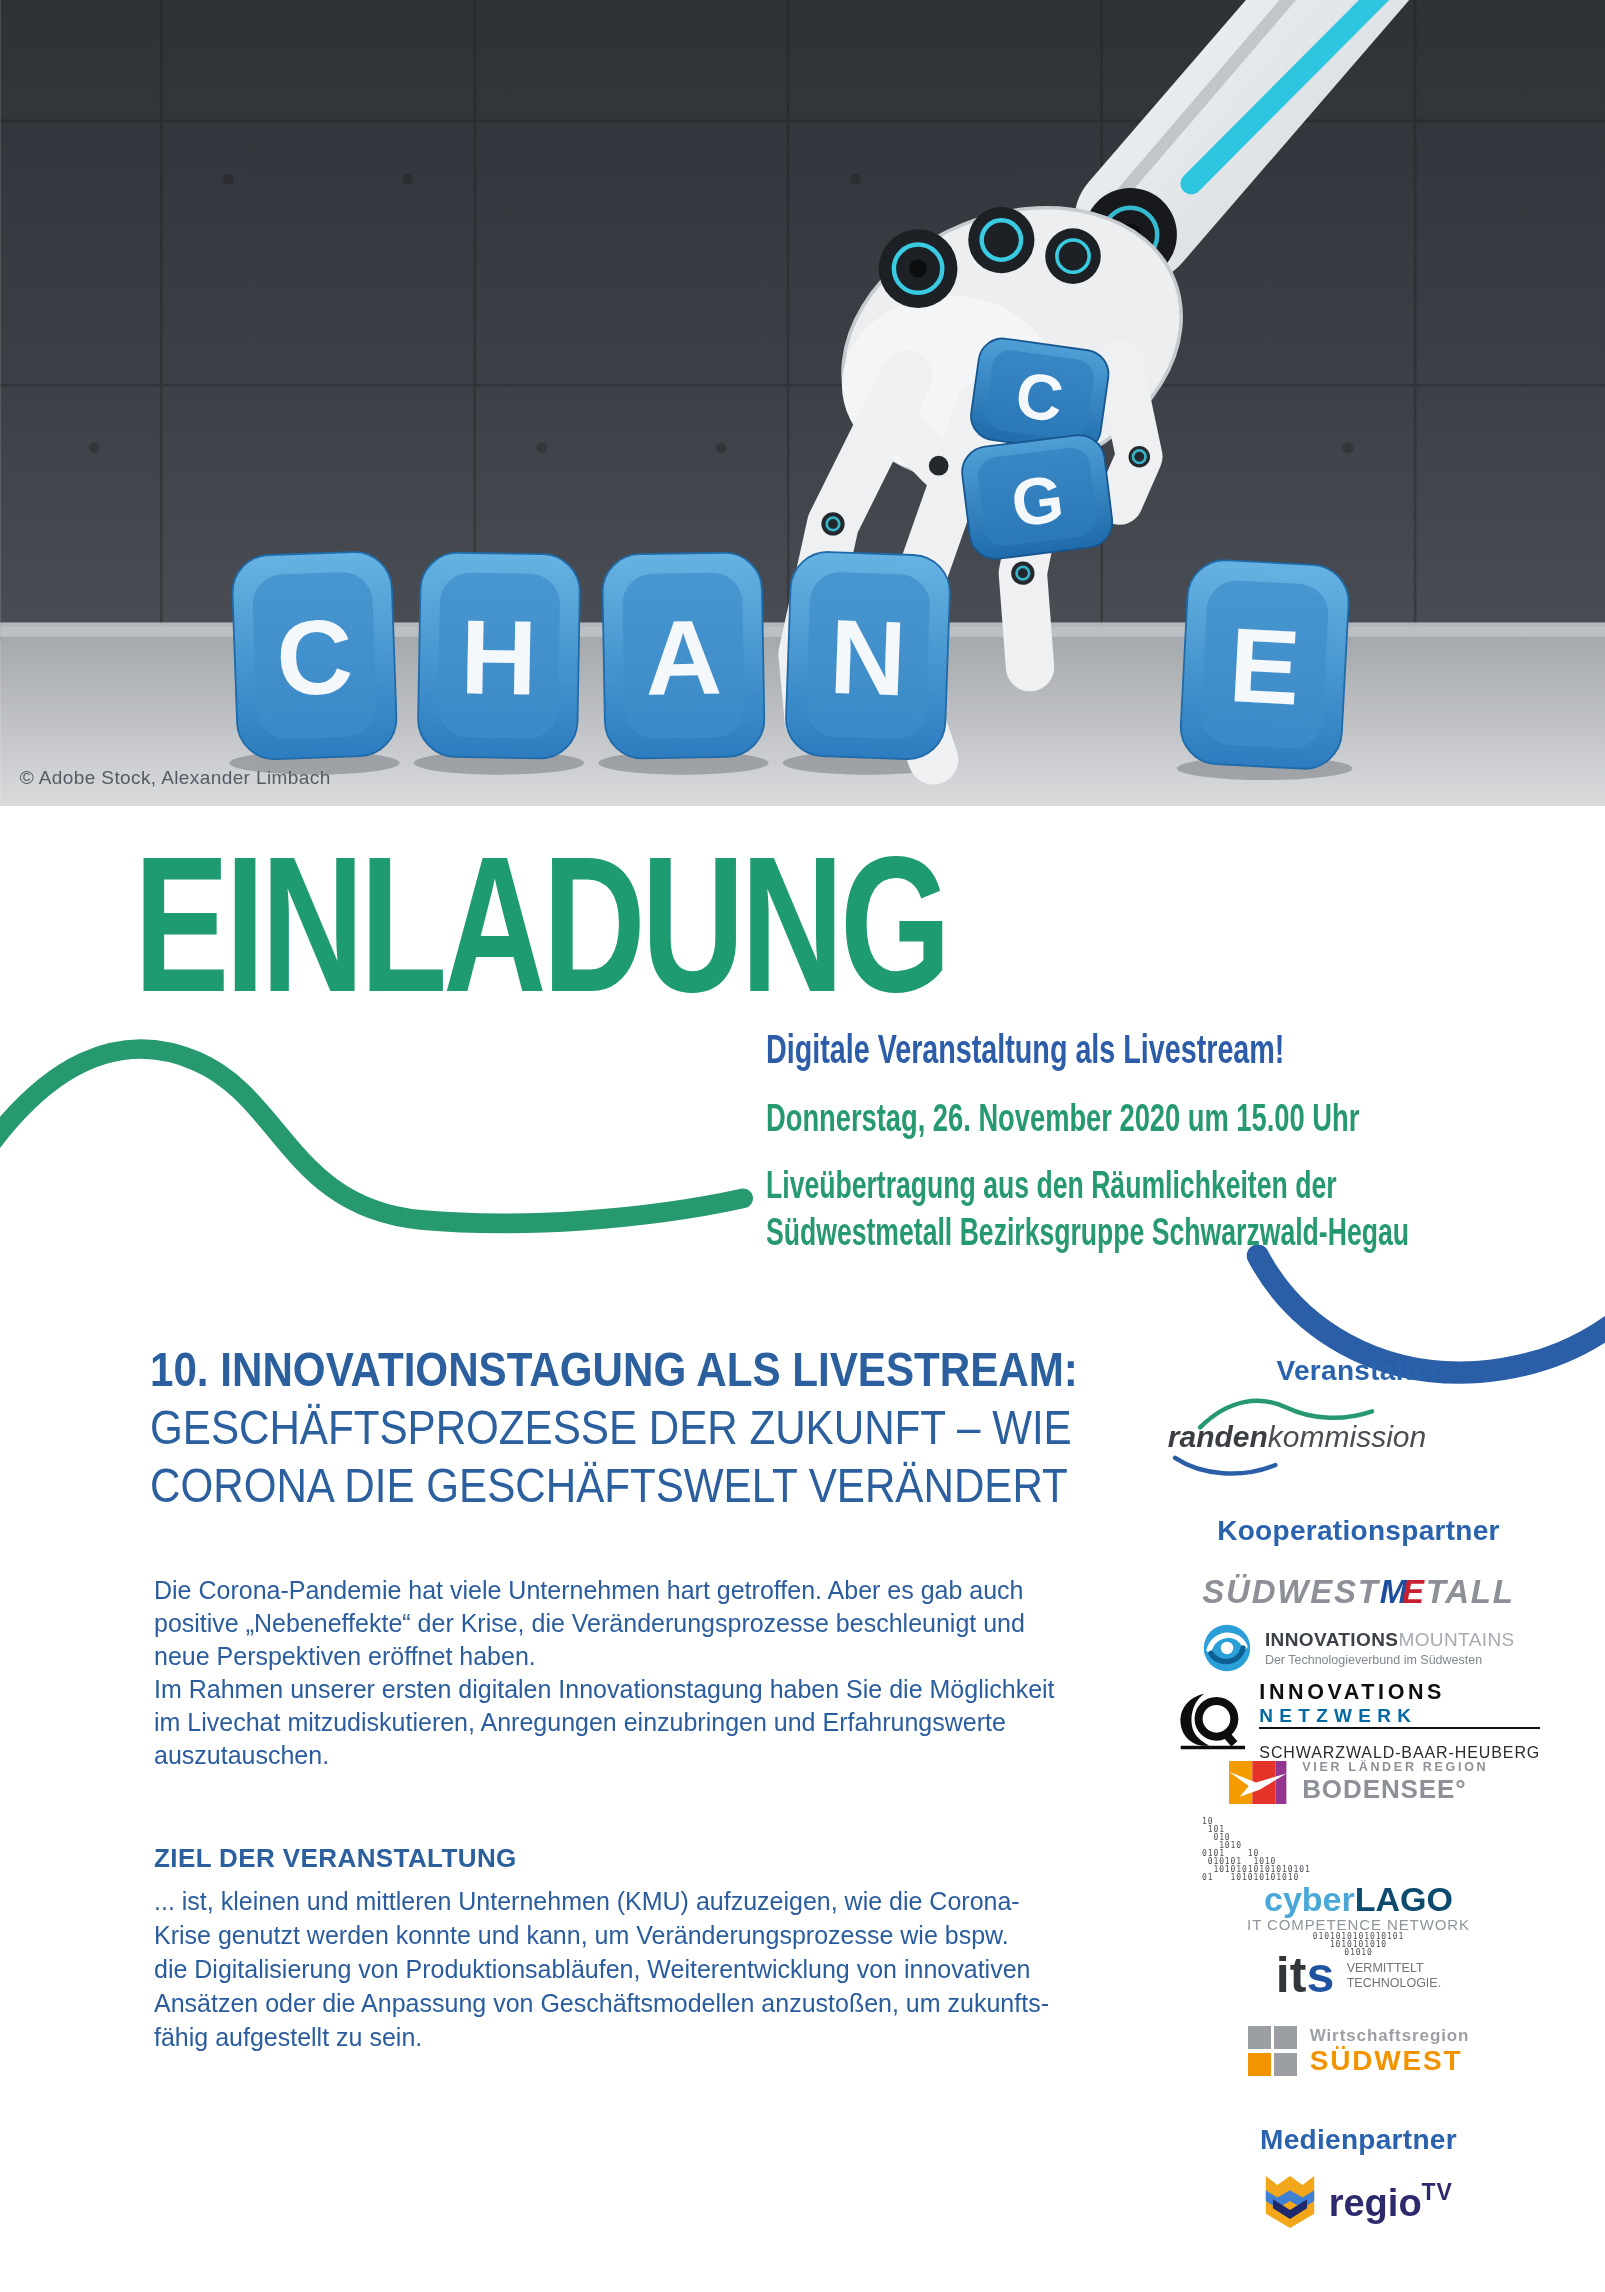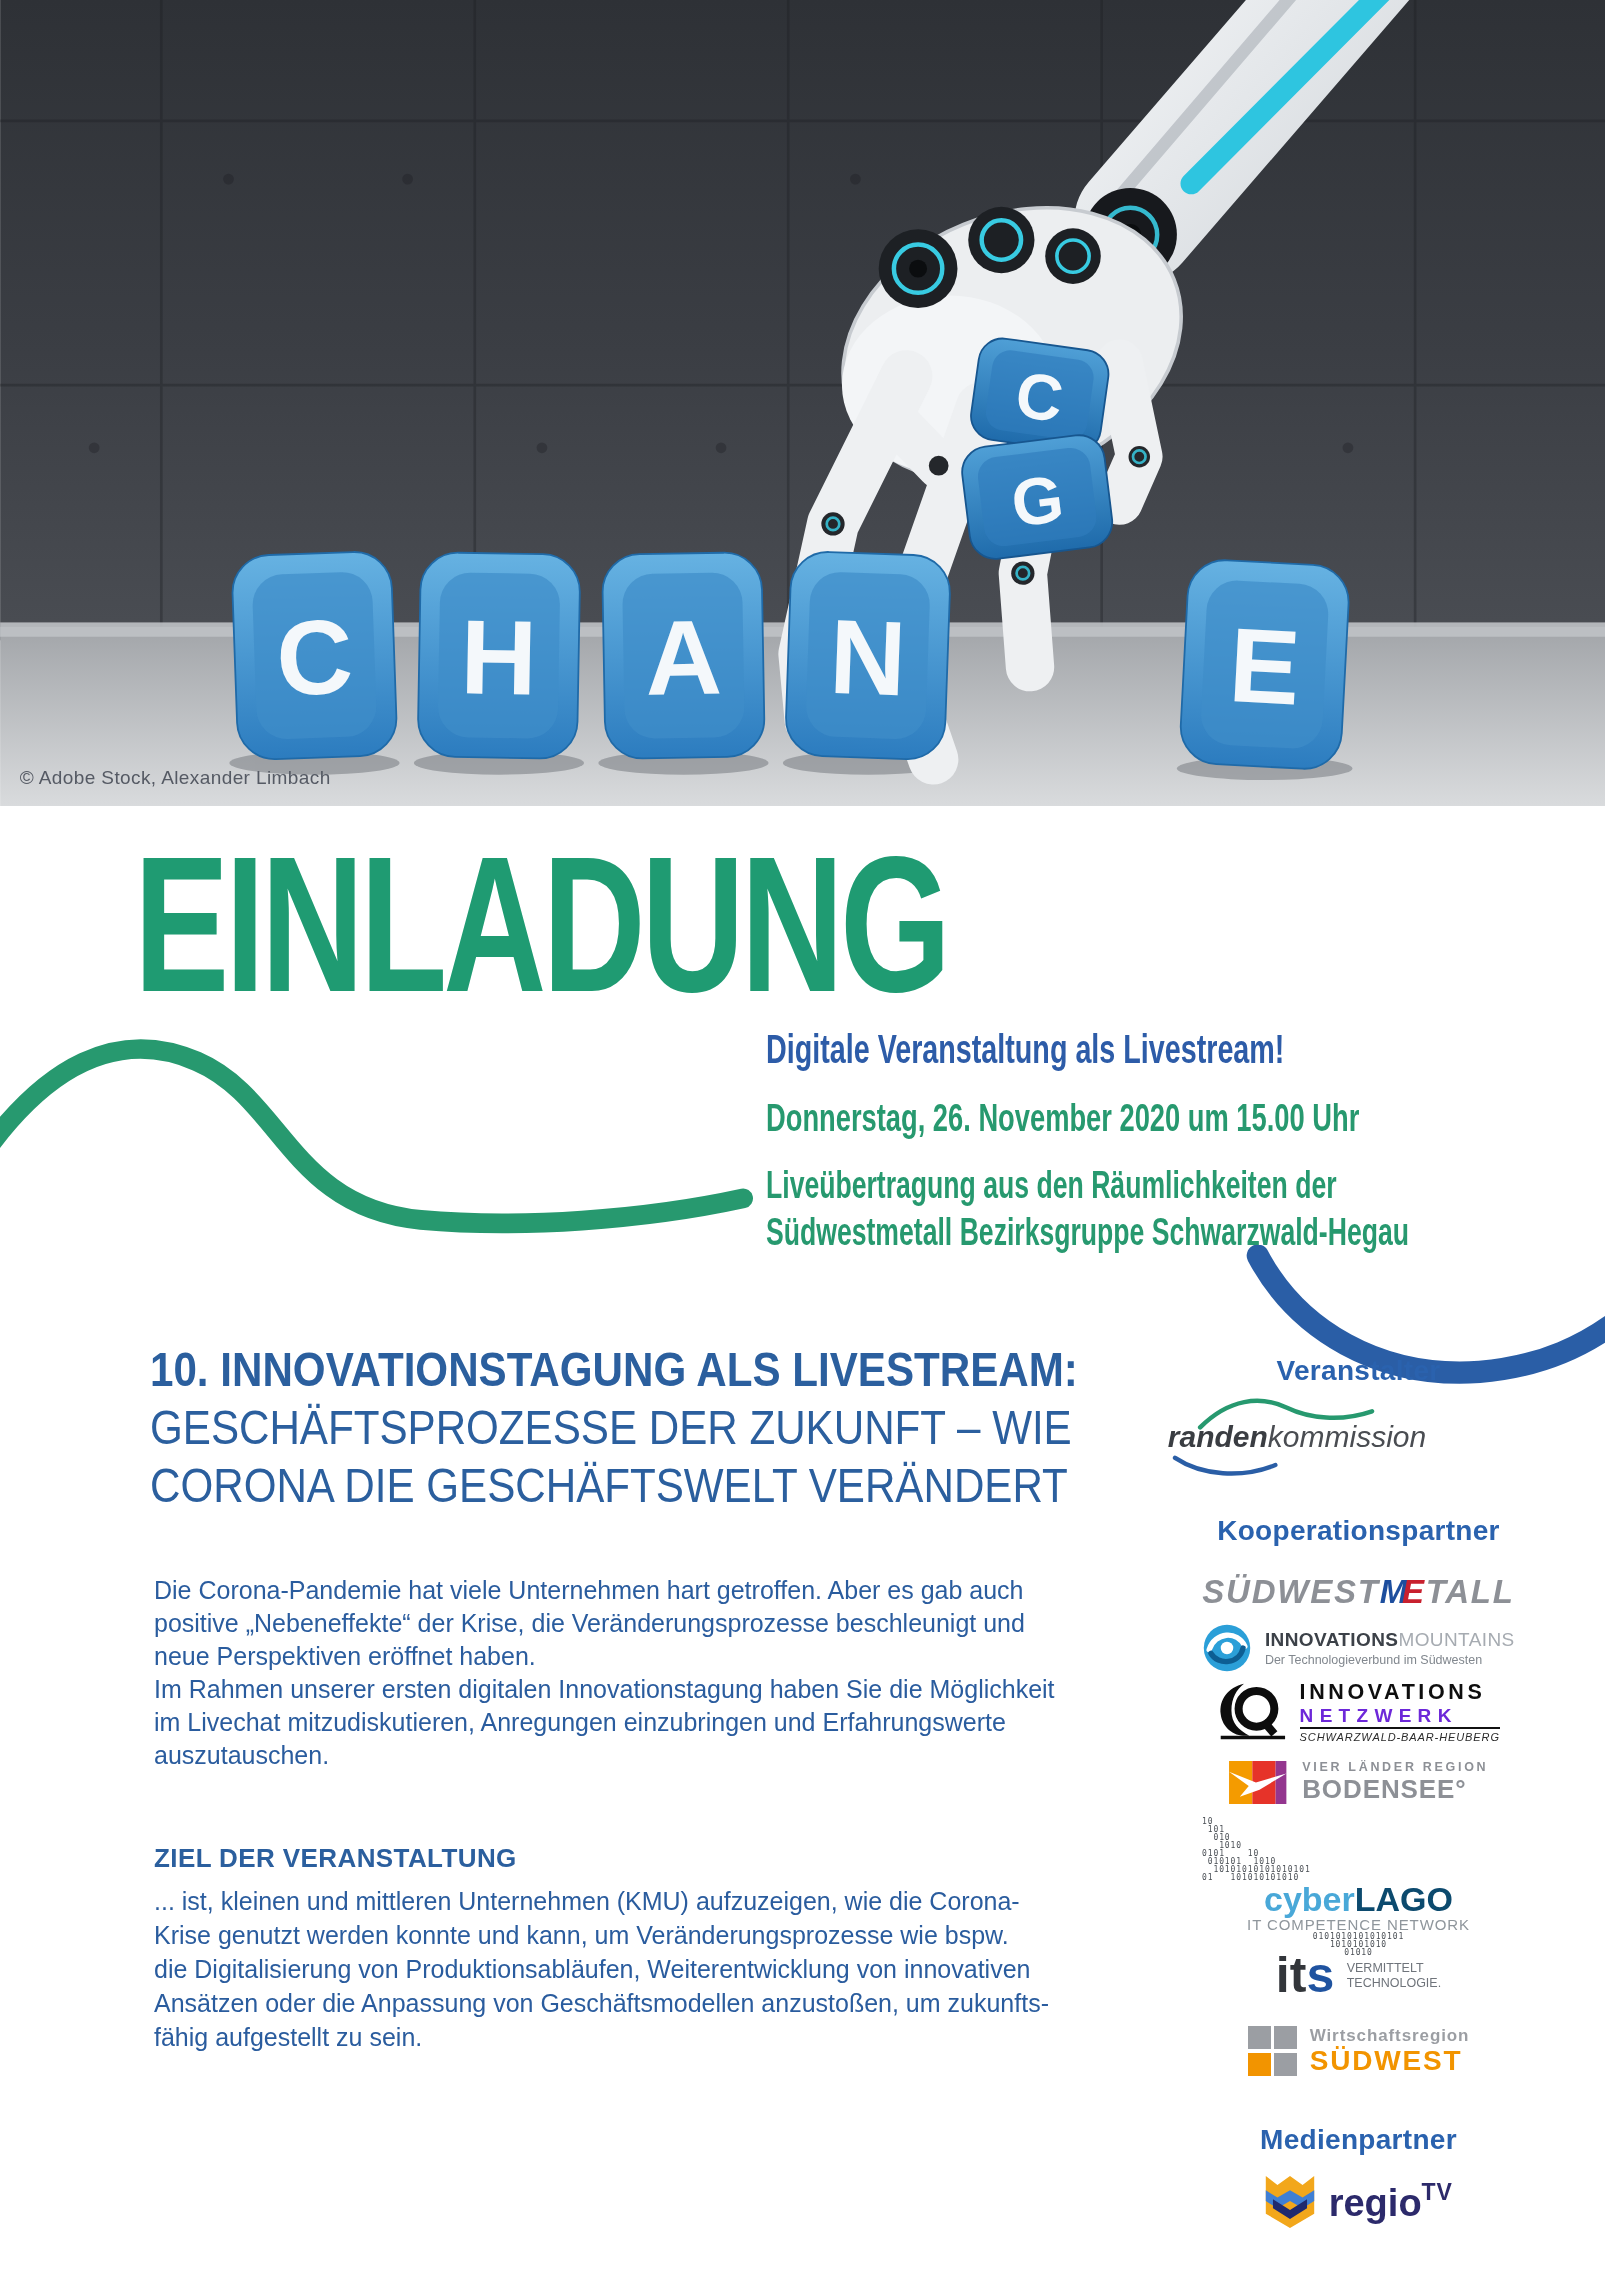--- a/index.html
+++ b/index.html
@@ -52,22 +52,22 @@
   
   .swm{font-style:italic; font-size:33px; letter-spacing:1.8px; color:#8d9096; font-weight:bold; white-space:nowrap;}
   .swm .m{color:#1d4e9e; margin-right:-7.2px;}
   .swm .e{color:#c8202e;}
   
   .tm-name{font-size:19px; font-weight:bold; color:#3c4148; letter-spacing:0.4px; white-space:nowrap;}
   .tm-name .lt{color:#a6abb1; font-weight:normal;}
   .tm-sub{font-size:12.5px; color:#81878e; margin-top:1.8px; white-space:nowrap;text-align:center;}
   
   .inn-l1{font-size:21.5px; font-weight:bold; color:#0e0e0e; letter-spacing:3.6px; white-space:nowrap;}
-  .inn-l2{font-size:19px; font-weight:bold; color:#6d28d9; letter-spacing:6.3px; white-space:nowrap;}
-  .inn-l3{font-size:11px; color:#2b2b2b; letter-spacing:0.9px; border-top:2.7px solid #111; padding-top:2px; white-space:nowrap;font-style:italic;}
+  .inn-l2{font-size:19px; font-weight:bold; color:#0369a1; letter-spacing:6.3px; white-space:nowrap;}
+  .inn-l3{font-size:16px; color:#2b2b2b; letter-spacing:0.9px; border-top:2.7px solid #111; padding-top:15px; white-space:nowrap;}
   
   .bo-l1{font-size:12.5px; font-weight:bold; color:#8d9096; letter-spacing:2.7px; white-space:nowrap;}
   .bo-l2{font-size:26px; font-weight:bold; color:#8d9096; letter-spacing:0.9px; white-space:nowrap;}
   
   .cl-binary{font-family:"DejaVu Sans Mono", monospace; font-size:8px; line-height:8px;
     color:#4a4f55; white-space:pre; letter-spacing:0.9px;}
   .cl-main{font-size:34px; font-weight:bold; white-space:nowrap; line-height:34px;}
   .cl-main .p1{color:#49a8d8;} .cl-main .p2{color:#0c4a6e;}
   .cl-sub{font-size:15px; color:#8f969c; letter-spacing:0.9px; white-space:nowrap;}
   

